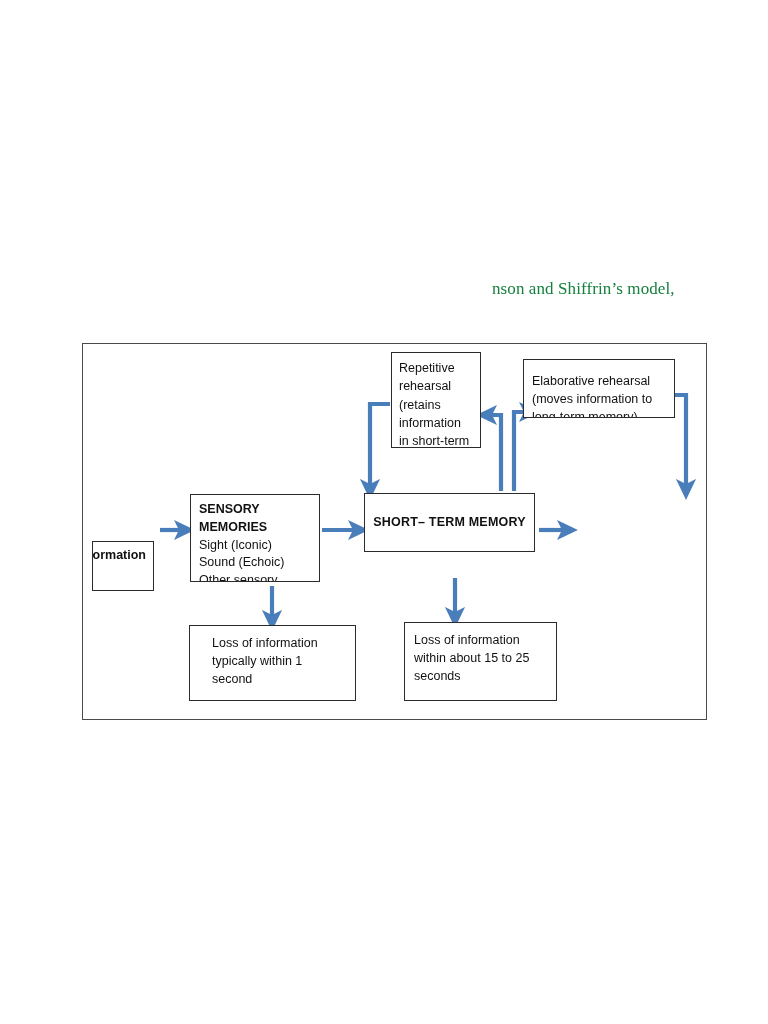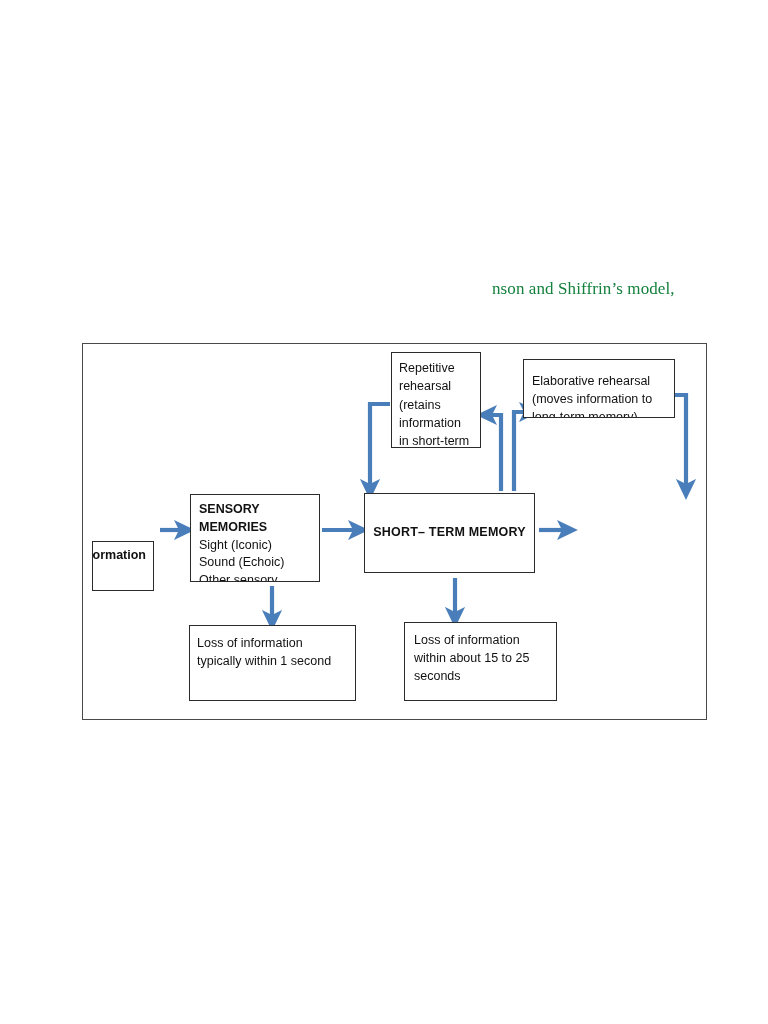--- a/index.html
+++ b/index.html
@@ -69,41 +69,41 @@
     display: flex; justify-content: flex-end; margin-top: 36px;
   }
   #box-sensory {
     left: 190px; top: 494px; width: 130px; height: 88px;
     padding: 6px 8px;
   }
   #box-sensory .hd { font-size: 12.5px; line-height: 1.42; }
   #box-sensory .ln { font-size: 12.5px; line-height: 1.4; }
 
   #box-stm {
-    left: 364px; top: 493px; width: 171px; height: 80px;
+    left: 364px; top: 493px; width: 171px; height: 59px;
     display: flex; align-items: center; justify-content: center;
     font-weight: bold; font-size: 12.5px; letter-spacing: .2px;
   }
   #box-ltm {
     left: 573px; top: 493px; width: 131px; height: 72px;
     display: flex; flex-direction: column; align-items: center;
     justify-content: center; font-weight: bold; font-size: 12.5px;
     line-height: 1.5;
   }
   #box-repetitive {
     left: 391px; top: 352px; width: 90px; height: 96px;
     padding: 6px 7px; line-height: 1.46;
   }
   #box-elaborative {
     left: 523px; top: 359px; width: 152px; height: 59px;
     padding: 13px 8px; line-height: 1.42;
   }
   #box-loss-sensory {
     left: 189px; top: 625px; width: 167px; height: 76px;
-    padding: 8px 7px; line-height: 1.45;
+    padding: 8px 22px; line-height: 1.45;
   }
   #box-loss-stm {
     left: 404px; top: 622px; width: 153px; height: 79px;
     padding: 8px 9px; line-height: 1.45;
   }
 
   
   .arrows {
     position: absolute;
     left: 0; top: 0;

